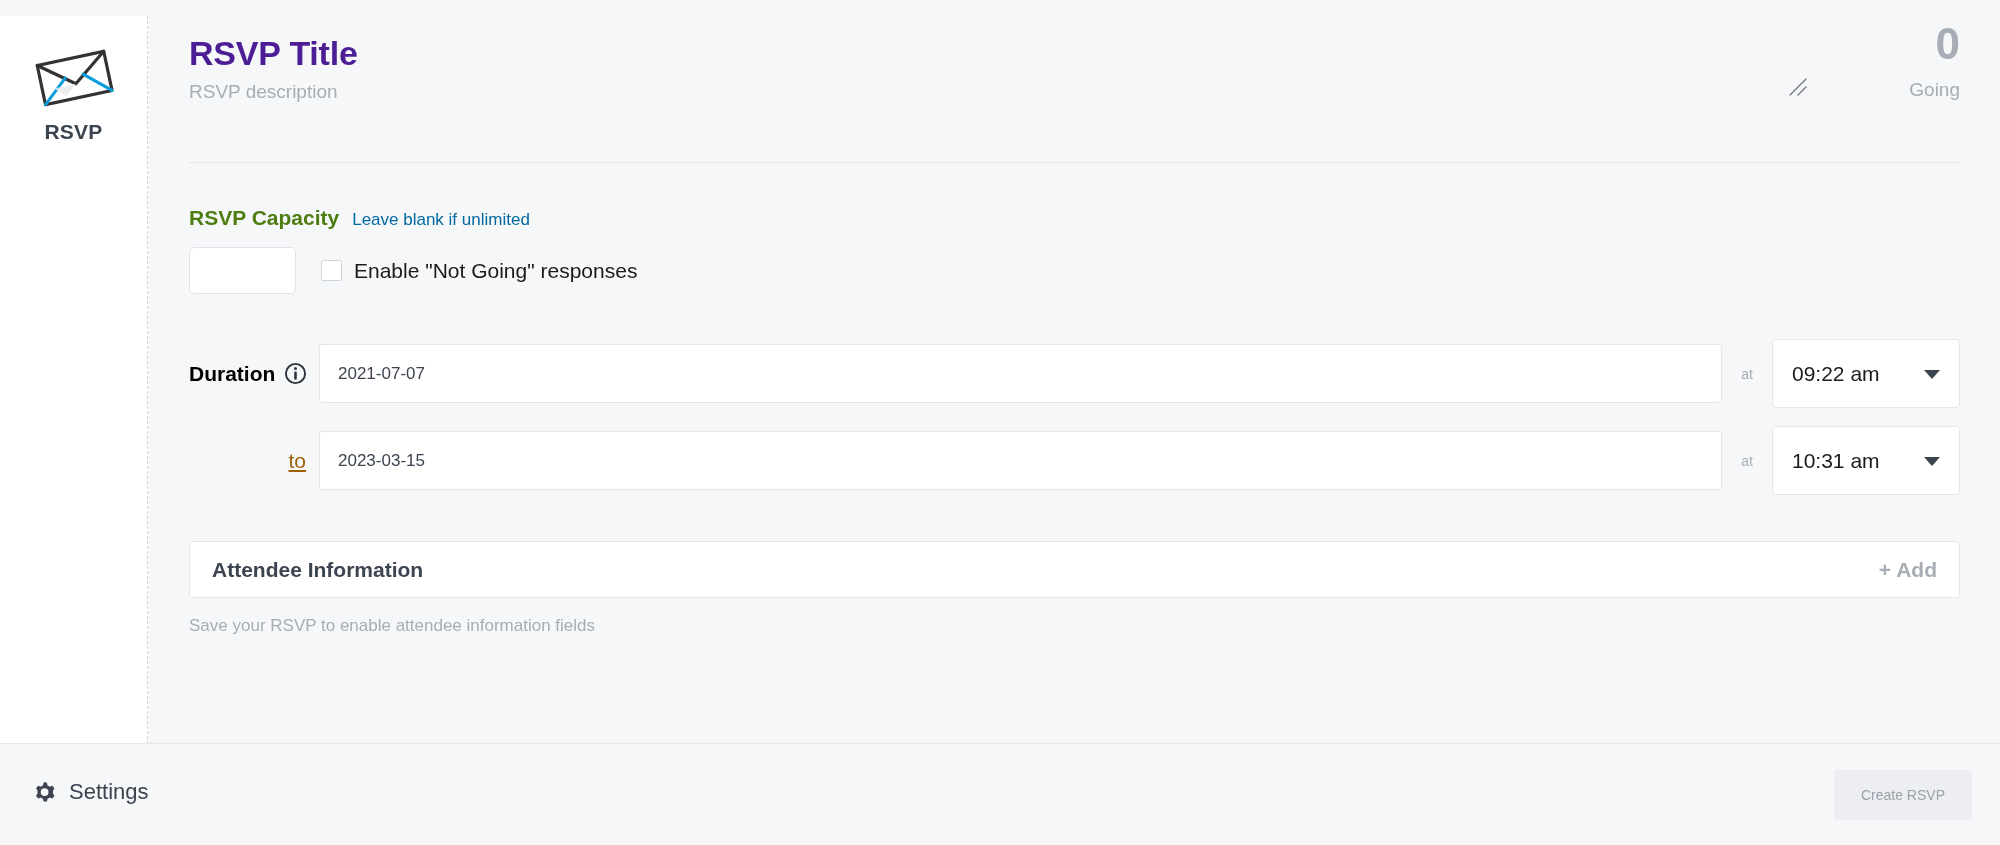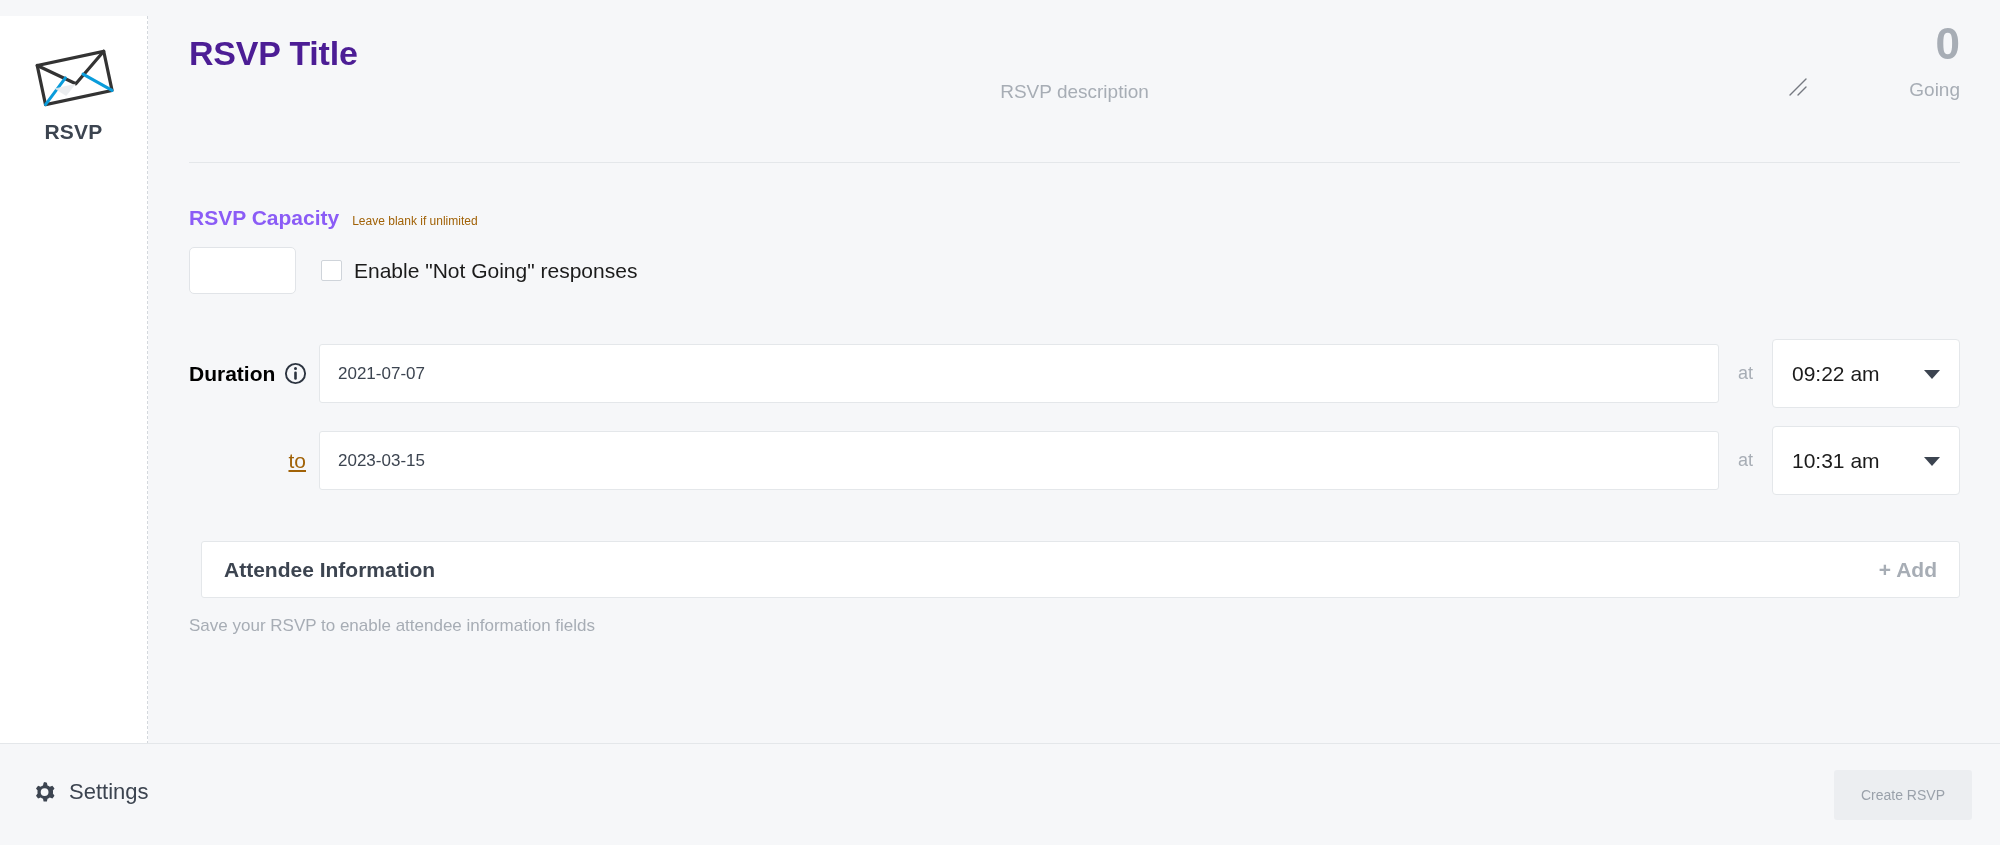--- a/index.html
+++ b/index.html
@@ -66,21 +66,20 @@
     font-size: 34px;
     font-weight: bold;
     color: #4c1d95;
     line-height: 1.1;
     letter-spacing: -0.2px;
   }
   .hdr-desc {
     margin-top: 9px;
     font-size: 19px;
     color: #a7adb5;
-    text-align: center;
   }
   .resize-handle {
     position: absolute;
     right: 151px;
     top: 76px;
     width: 22px;
     height: 22px;
     opacity: .75;
   }
   .going {
@@ -105,26 +104,26 @@
   
   .section-capacity { padding-top: 43px; }
   .row-label-line {
     display: flex;
     align-items: baseline;
     gap: 13px;
   }
   .field-label {
     font-size: 21px;
     font-weight: bold;
-    color: #8b5cf6;
+    color: #4d7c0f;
     text-align: right;
   }
   .field-hint {
-    font-size: 12px;
-    color: #a16207;
+    font-size: 17px;
+    color: #0369a1;
   }
   .capacity-row {
     margin-top: 17px;
     display: flex;
     align-items: center;
   }
   .capacity-input {
     width: 107px;
     height: 47px;
     background: #ffffff;
@@ -187,21 +186,21 @@
     background: #ffffff;
     border: 1px solid #e4e7ea;
     border-radius: 3px;
     font-family: "Liberation Sans", sans-serif;
     font-size: 17px;
     color: #3c4450;
     padding: 0 18px;
     outline: none;
   }
   .at-label {
-    font-size: 18px;
+    font-size: 14px;
     color: #a7adb5;
     margin: 0 19px;
     flex: none;
   }
   .time-select {
     position: relative;
     width: 188px;
     height: 69px;
     background: #ffffff;
     border: 1px solid #e4e7ea;
@@ -230,21 +229,20 @@
   .section-attendee { padding-top: 28px; }
   .attendee-panel {
     height: 57px;
     background: #ffffff;
     border: 1px solid #e4e7ea;
     border-radius: 3px;
     display: flex;
     align-items: center;
     justify-content: space-between;
     padding: 0 22px;
-    margin-left: 12px;
   }
   .attendee-title {
     font-size: 21px;
     font-weight: bold;
     color: #3c4450;
   }
   .attendee-add {
     font-size: 21px;
     font-weight: bold;
     color: #a7adb5;

